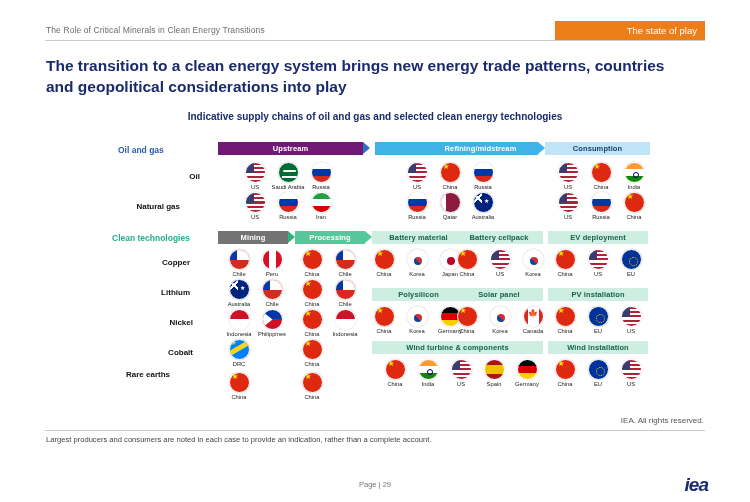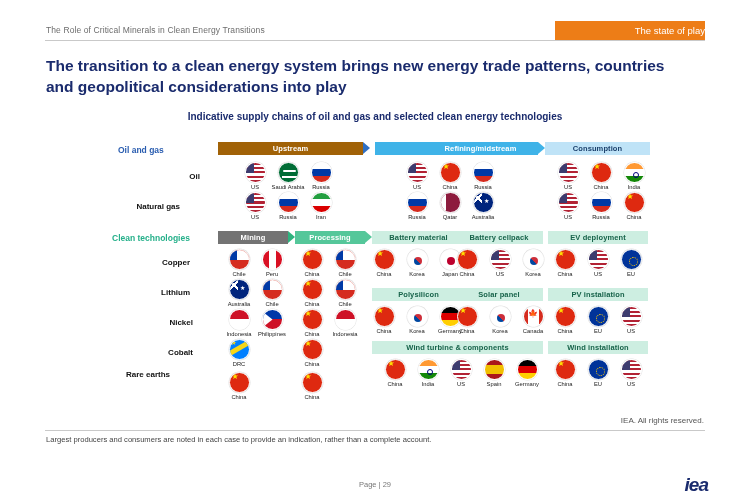--- a/index.html
+++ b/index.html
@@ -22,20 +22,21 @@
   .hdr-title {
     position:absolute; left:46px; top:25px;
     font-size:8.5px; color:#6d6d6d; letter-spacing:0.1px;
   }
   .hdr-tag {
     position:absolute; right:45px; top:21px;
     width:150px; height:19px;
     background:#ed7d17;
     color:#ffffff; font-size:9.5px;
     display:flex; align-items:center; justify-content:flex-end;
+    padding-right:8px;
   }
 
   
   .main-title {
     position:absolute; left:46px; top:56px; width:640px;
     font-size:15.5px; font-weight:bold; color:#1a2b6d; line-height:1.35;
   }
 
   .subtitle {
     position:absolute; left:0; top:111px; width:750px;
@@ -61,21 +62,21 @@
     display:flex; align-items:center; justify-content:center;
     color:#ffffff; font-size:7.5px; font-weight:bold;
     letter-spacing:0.1px;
   }
   .bar.arrow::after {
     content:""; position:absolute; right:-7px; top:0;
     border-top:6.5px solid transparent;
     border-bottom:6.5px solid transparent;
     border-left:7px solid currentColor;
   }
-  .bar.blue-dark { background:#a16207; color:#2e6fc4; }
+  .bar.blue-dark { background:#701a75; color:#2e6fc4; }
   .bar.blue-dark span { color:#fff; }
   .bar.blue-mid { background:#3fb3e8; color:#3fb3e8; }
   .bar.blue-mid span { color:#fff; }
   .bar.blue-light { background:#bfe3f7; color:#1a3f6b; }
   .bar.green-dark { background:#737373; color:#2eb37e; }
   .bar.green-dark span { color:#fff; }
   .bar.green-mid { background:#55c79a; color:#55c79a; }
   .bar.green-mid span { color:#fff; }
   .bar.green-light { background:#cdeee1; color:#17634a; }
 

